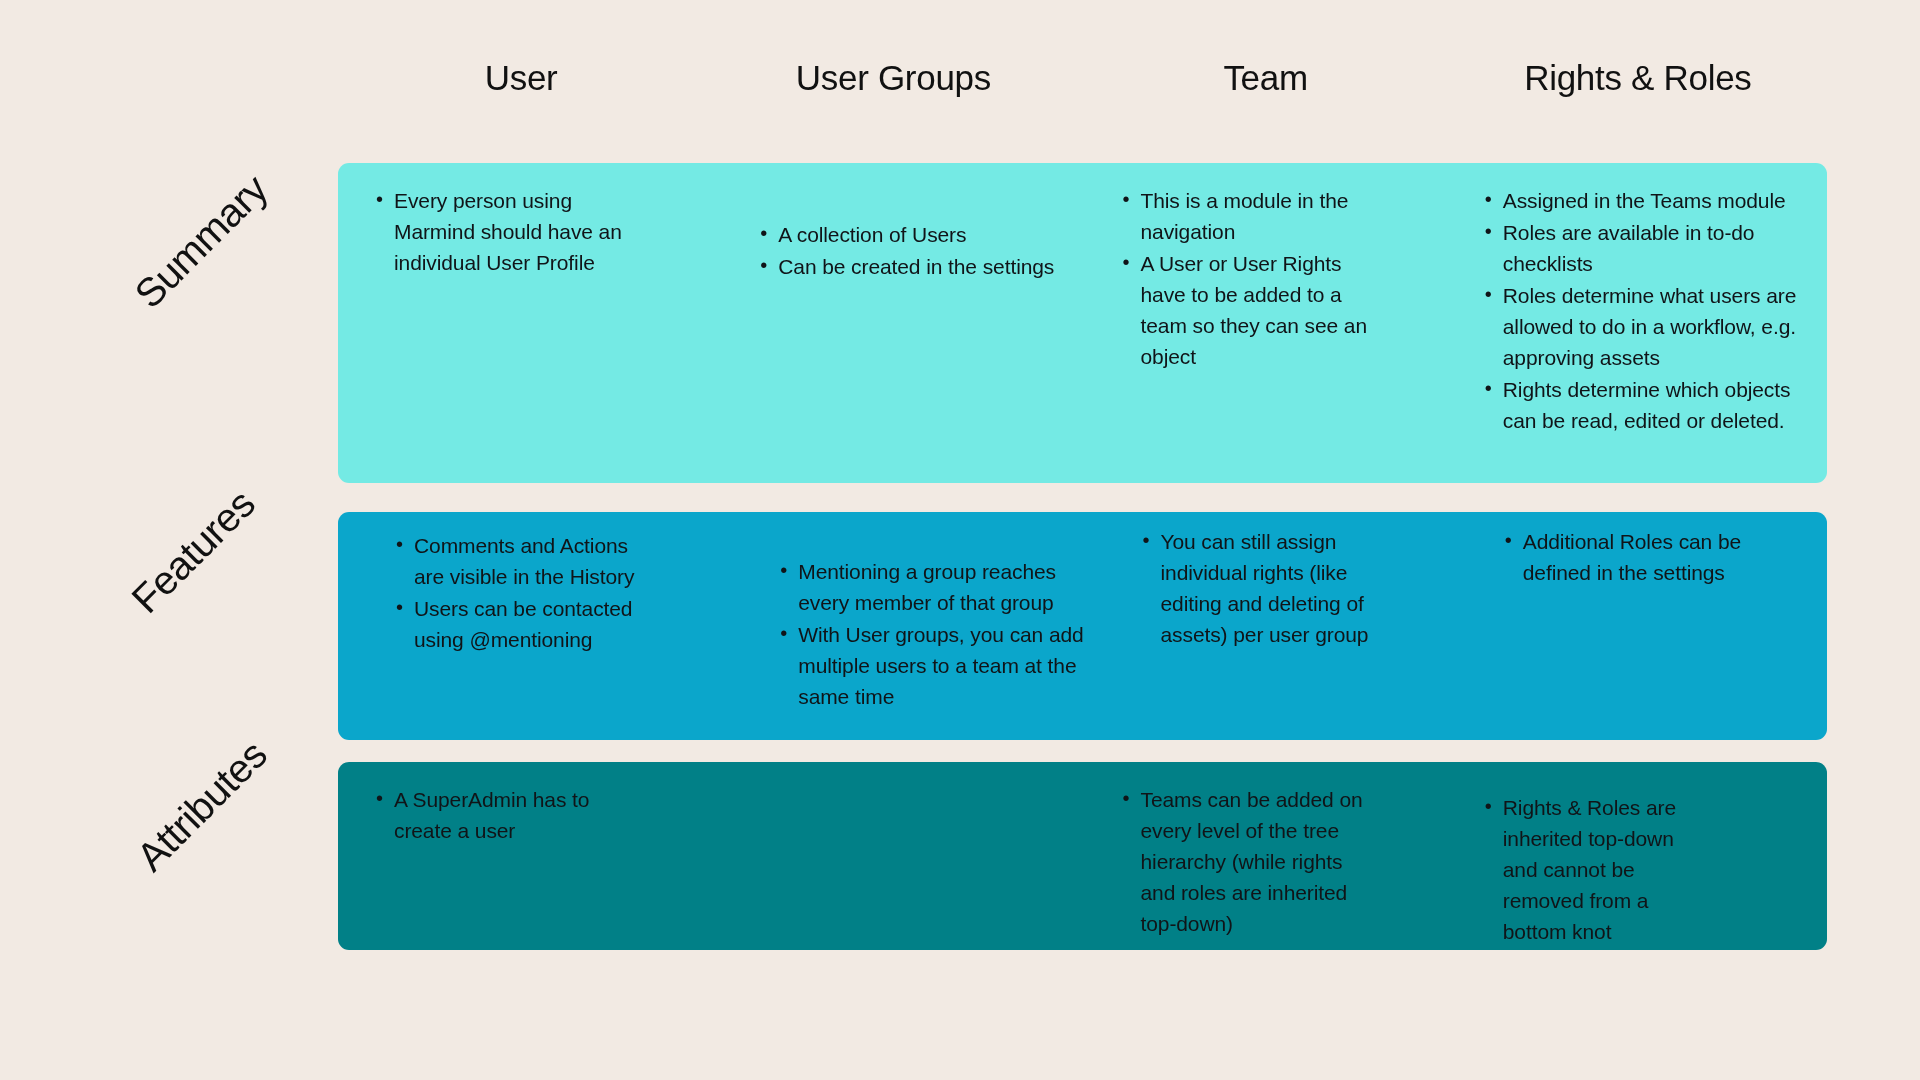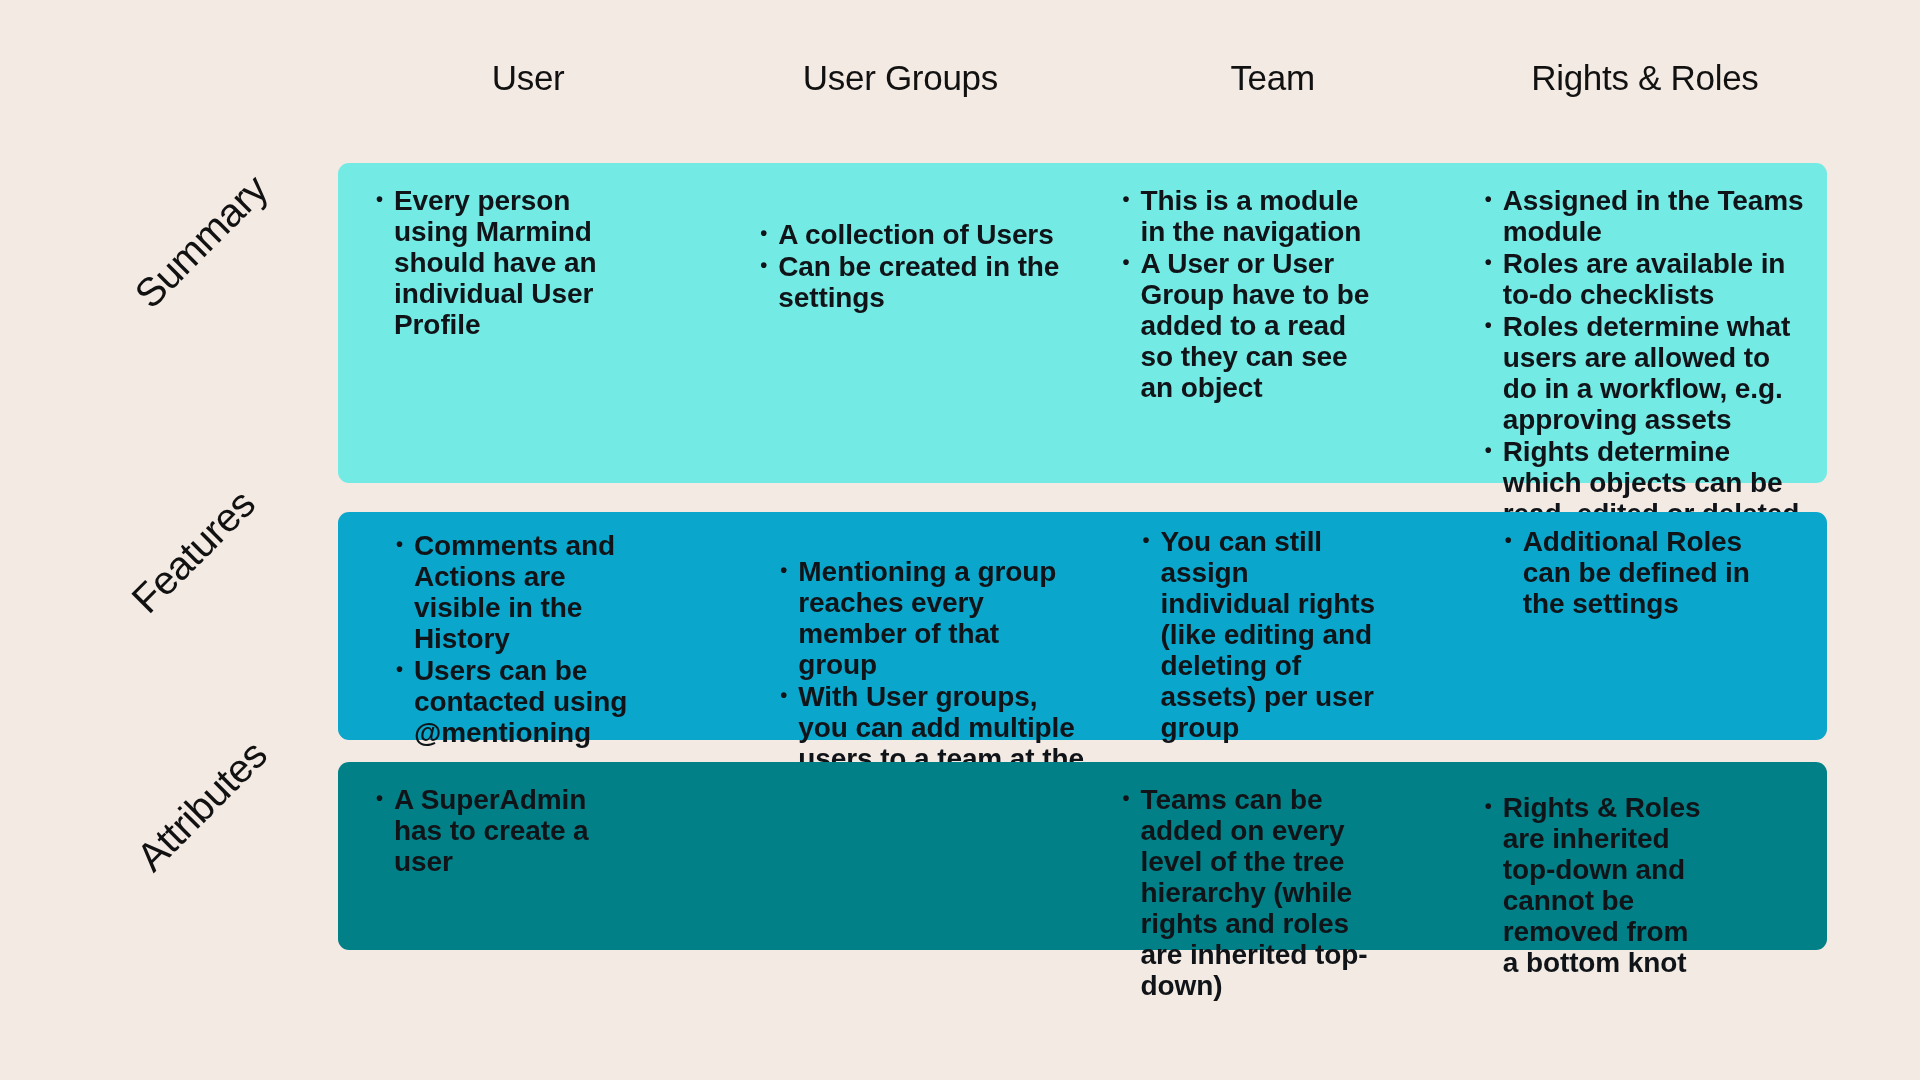--- a/index.html
+++ b/index.html
@@ -11,21 +11,21 @@
     height: 1080px;
     background: #F2EAE3;
     font-family: "Liberation Sans", sans-serif;
     overflow: hidden;
     position: relative;
   }
 
   
   #headers {
     position: absolute;
-    left: 342px;
+    left: 335px;
     top: 48px;
     width: 1489px;
     height: 60px;
     display: flex;
   }
   .col-header {
     flex: 0 0 25%;
     text-align: center;
     font-size: 35px;
     font-weight: 400;
@@ -87,25 +87,24 @@
   .band .cell:nth-child(4) { padding-left: 28px;  padding-right: 16px; }
 
   .cell ul {
     margin: 0;
     padding: 0 0 0 20px;
     list-style: none;
   }
   .cell li {
     position: relative;
     color: #101418;
-    font-size: 28px;
+    font-size: 21px;
     line-height: 31px;
     letter-spacing: -0.1px;
     margin: 0 0 1px 0;
-    font-weight: bold;
   }
   .cell li::before {
     content: "\2022";
     position: absolute;
     left: -18px;
     top: -1px;
     font-size: 20px;
     line-height: 31px;
   }
 
@@ -157,21 +156,21 @@
   </div>
   <div class="cell">
     <ul>
         <li>A collection of Users</li>
         <li>Can be created in the settings</li>
       </ul>
   </div>
   <div class="cell">
     <ul>
         <li>This is a module in the navigation</li>
-        <li>A User or User Group have to be added to a read so they can see an object</li>
+        <li>A User or User Rights have to be added to a team so they can see an object</li>
       </ul>
   </div>
   <div class="cell">
     <ul>
         <li>Assigned in the Teams module</li>
         <li>Roles are available in to-do checklists</li>
         <li>Roles determine what users are allowed to do in a workflow, e.g. approving assets</li>
         <li>Rights determine which objects can be read, edited or deleted.</li>
       </ul>
   </div>

